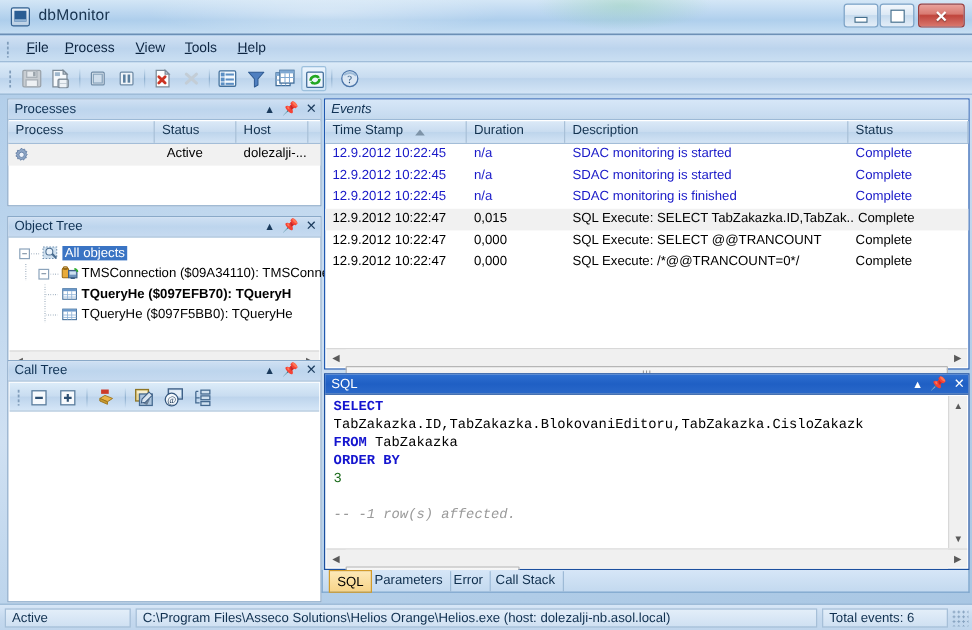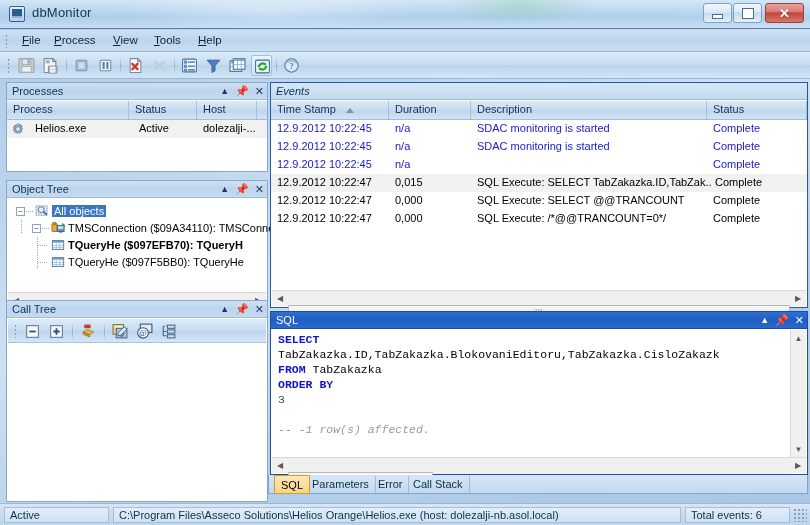--- a/index.html
+++ b/index.html
@@ -413,21 +413,20 @@
       <div class="gh-cell" style="left:0;   width:122px;">Process</div>
       <div class="gh-cell" style="left:122px;width:68px;">Status</div>
       <div class="gh-cell last" style="left:190px;width:60px;">Host</div>
     </div>
 
     <div class="grid-row alt" style="top:37px;">
       <svg style="position:absolute;left:4px;top:2px;width:14px;height:14px" viewBox="0 0 16 16">
         <path d="M8 1.6l1.1 1.5 1.8-.5.3 1.8 1.8.4-.8 1.7 1.2 1.4-1.4 1.2.5 1.8-1.8.3-.6 1.8-1.6-.9-1.5 1.1-1-1.6-1.8.2.1-1.8-1.7-.7.9-1.6-1-1.5 1.7-.6-.2-1.8 1.8.1z" fill="#8fa7c6" stroke="#53709a" stroke-width=".7"></path>
         <circle cx="8" cy="8" r="2.5" fill="#eef3fa" stroke="#53709a" stroke-width=".7"></circle>
       </svg>
-      <div class="gr-cell black" style="left:22px; width:100px;">Helios.exe</div>
       <div class="gr-cell black" style="left:126px;width:64px;">Active</div>
       <div class="gr-cell black" style="left:190px;width:68px;">dolezalji-...</div>
     </div>
   </div>
 
   <div class="panel" id="panel-objecttree" style="left:6px; top:180px; width:262px; height:130px;">
     <div class="panel-head">
       <div class="ph-title">Object Tree</div>
       <div class="ph-tools">
         <span>▲</span>
@@ -583,20 +582,21 @@
     </div>
     <div class="grid-row" style="top:55px;">
       <div class="gr-cell blue" style="left:0;   width:118px;">12.9.2012 10:22:45</div>
       <div class="gr-cell blue" style="left:118px;width:82px;">n/a</div>
       <div class="gr-cell blue" style="left:200px;width:236px;">SDAC monitoring is started</div>
       <div class="gr-cell blue" style="left:436px;width:100px;">Complete</div>
     </div>
     <div class="grid-row" style="top:73px;">
       <div class="gr-cell blue" style="left:0;   width:118px;">12.9.2012 10:22:45</div>
       <div class="gr-cell blue" style="left:118px;width:82px;">n/a</div>
+      <div class="gr-cell blue" style="left:200px;width:236px;">SDAC monitoring is finished</div>
       <div class="gr-cell blue" style="left:436px;width:100px;">Complete</div>
     </div>
     <div class="grid-row alt" style="top:91px;">
       <div class="gr-cell black" style="left:0;   width:118px;">12.9.2012 10:22:47</div>
       <div class="gr-cell black" style="left:118px;width:82px;">0,015</div>
       <div class="gr-cell black" style="left:200px;width:240px;">SQL Execute: SELECT  TabZakazka.ID,TabZak...</div>
       <div class="gr-cell black" style="left:438px;width:100px;">Complete</div>
     </div>
     <div class="grid-row" style="top:109px;">
       <div class="gr-cell black" style="left:0;   width:118px;">12.9.2012 10:22:47</div>

